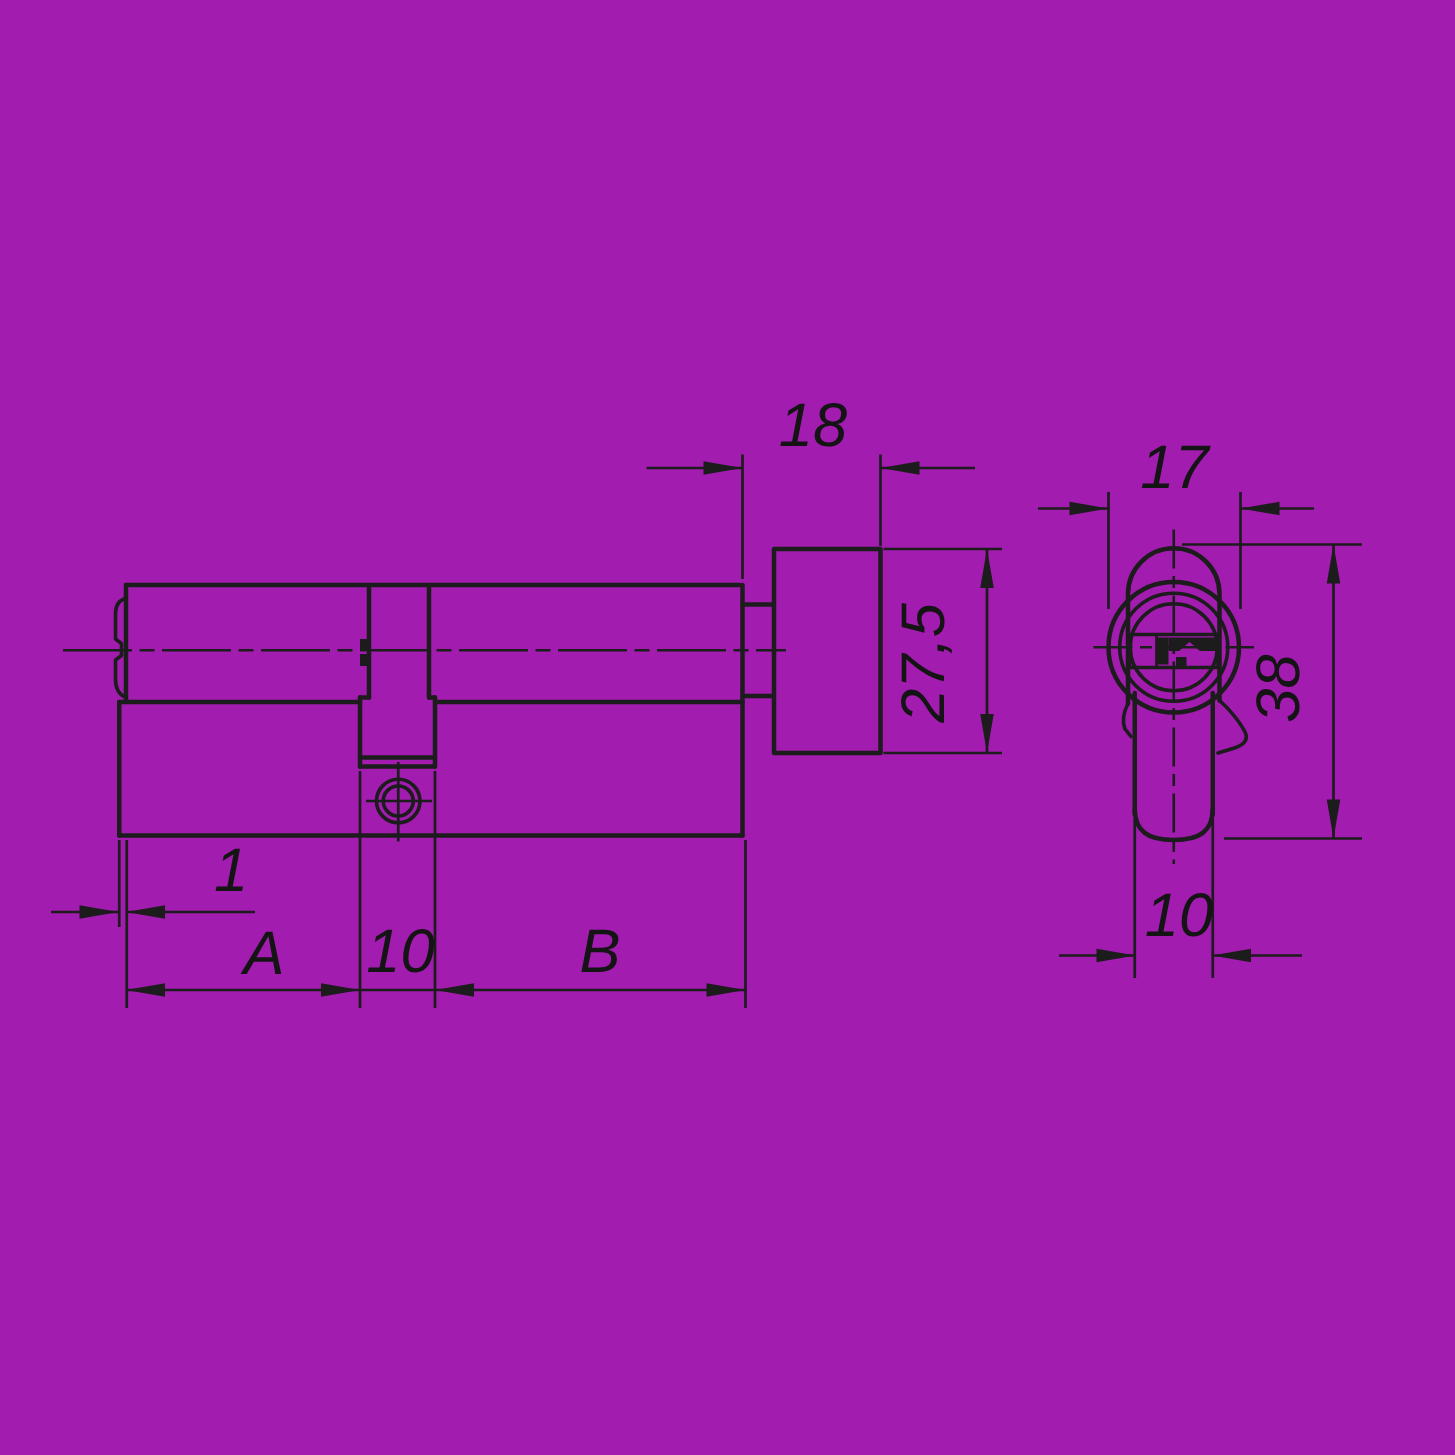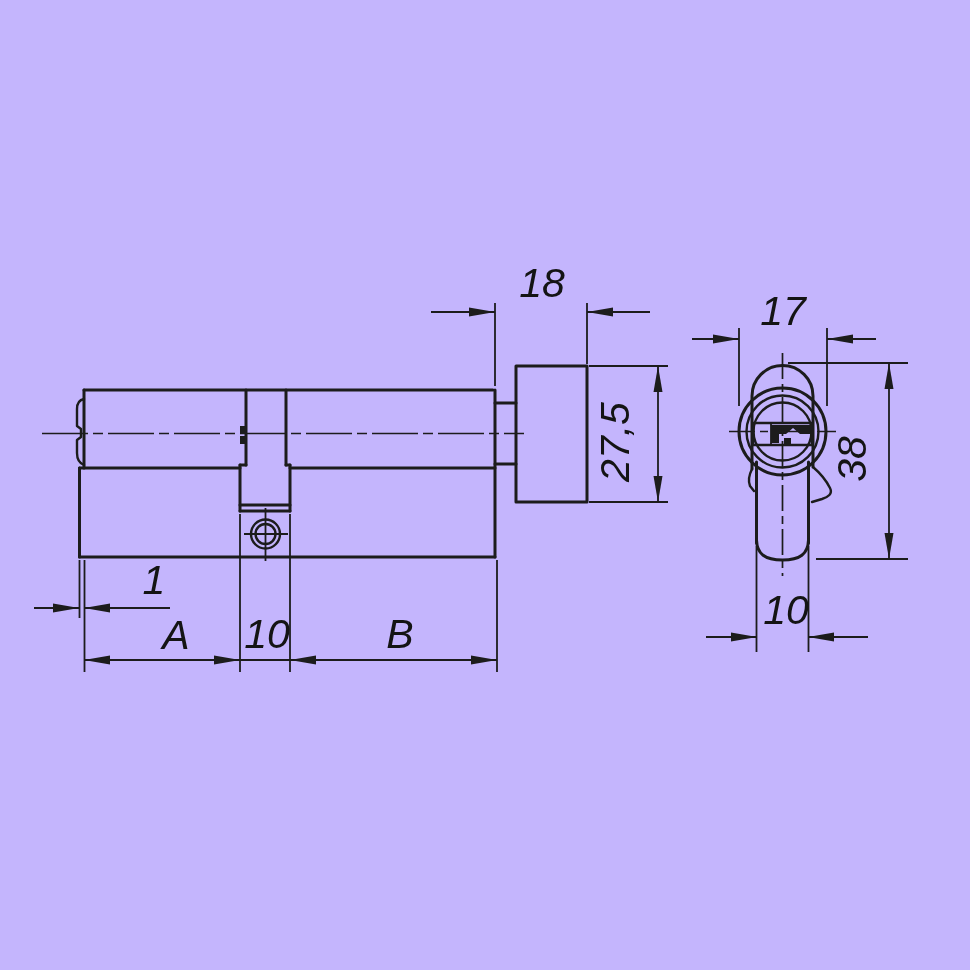--- a/index.html
+++ b/index.html
@@ -1,16 +1,16 @@
 <!DOCTYPE html>
 <html><head>
 <meta charset="utf-8">
 <style>
   html,body{margin:0;padding:0;background:#ffffff;}
-  .stage{position:relative;width:970px;height:970px;background:#c4b5fd;overflow:hidden;}
+  .stage{position:relative;width:970px;height:970px;background:#a21caf;overflow:hidden;}
   svg{display:block;}
   .outline{stroke:#1c1c1c;stroke-width:3;fill:none;stroke-linejoin:round;stroke-linecap:round;}
   .outline2{stroke:#1c1c1c;stroke-width:2.4;fill:none;stroke-linejoin:round;stroke-linecap:round;}
   .thin{stroke:#1c1c1c;stroke-width:1.8;fill:none;stroke-linecap:butt;}
   .cl{stroke:#1c1c1c;stroke-width:1.7;fill:none;stroke-dasharray:46 5 10 5;}
   .cl2{stroke:#1c1c1c;stroke-width:1.7;fill:none;stroke-dasharray:26 5 8 5;}
   .arr{fill:#1c1c1c;stroke:none;}
   .ink{fill:#1c1c1c;stroke:none;}
   text.dim{font-family:"Liberation Sans", sans-serif;font-style:italic;font-size:41px;
            fill:#141414;text-anchor:middle;}

